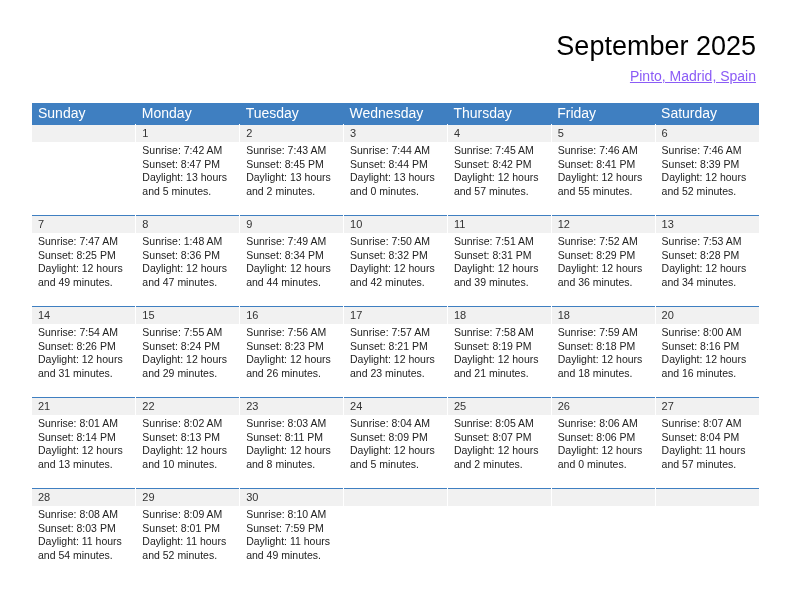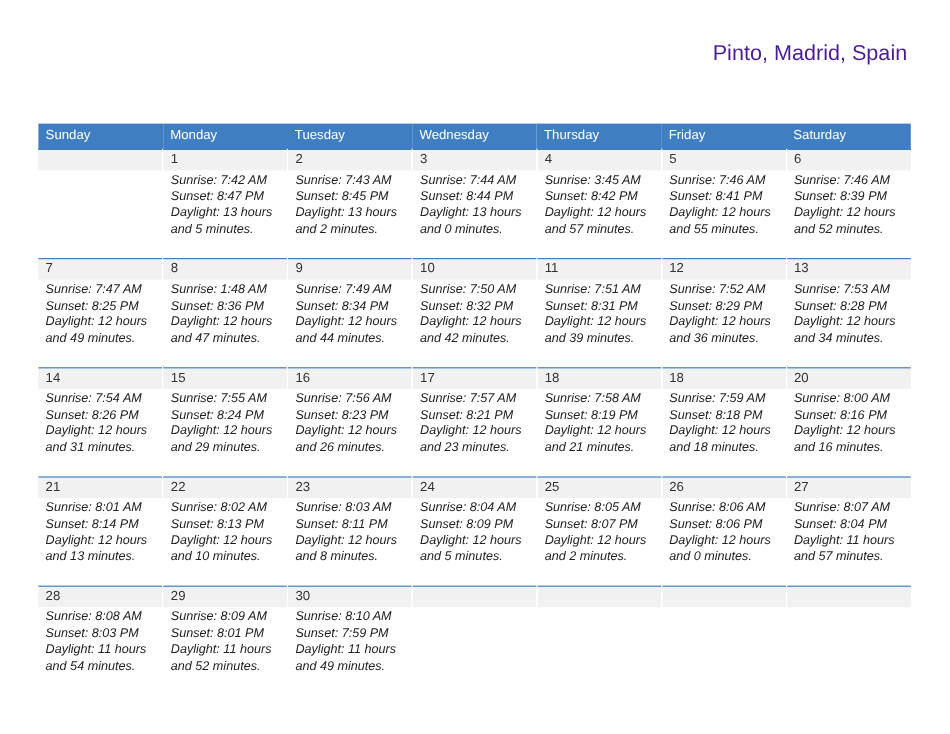--- a/index.html
+++ b/index.html
@@ -70,41 +70,42 @@
     text-align: right;
   }
   .cal-title {
     font-size: 27px;
     color: #000000;
     line-height: 32px;
     white-space: nowrap;
   }
   .cal-subtitle {
     margin-top: 6px;
-    font-size: 18px;
-    color: #4c1d95;
+    font-size: 14px;
+    color: #8b5cf6;
     line-height: 17px;
     white-space: nowrap;
+    text-decoration: underline;
   }
 
   
   .calendar {
     position: absolute;
     left: 32px;
     top: 103px;
     width: 727px;
     border-collapse: collapse;
     table-layout: fixed;
   }
   .calendar col { width: 103.85px; }
 
   thead th {
     background: #3f7fc1;
     color: #ffffff;
-    font-size: 11px;
+    font-size: 14px;
     font-weight: normal;
     text-align: left;
     padding: 4px 0 4px 6px;
     height: 13px;
     line-height: 13px;
   }
 
   tbody td {
     vertical-align: top;
     padding: 0;
@@ -121,34 +122,34 @@
     line-height: 17px;
     padding-left: 6px;
     font-size: 11px;
     color: #333333;
   }
   .cell-body {
     padding: 2px 6px 0 6px;
     font-size: 10.5px;
     line-height: 13.6px;
     color: #222222;
-    font-style: italic;
   }
   .cell-body div { white-space: nowrap; }
   .cell-empty .daynum-band { color: transparent; }
 </style>
 </head>
 <body>
 
 <div class="page">
 
   <div class="header">
 
 
     <div class="title-block">
+      <div class="cal-title">September 2025</div>
       <div class="cal-subtitle">Pinto, Madrid, Spain</div>
     </div>
 
   </div>
 
   <table class="calendar">
     <colgroup>
       <col>
         <col>
         <col>
@@ -196,21 +197,21 @@
             <div class="cell-body">
               <div>Sunrise: 7:44 AM</div>
               <div>Sunset: 8:44 PM</div>
               <div>Daylight: 13 hours</div>
               <div>and 0 minutes.</div>
             </div>
           </td>
           <td>
             <div class="daynum-band">4</div>
             <div class="cell-body">
-              <div>Sunrise: 3:45 AM</div>
+              <div>Sunrise: 7:45 AM</div>
               <div>Sunset: 8:42 PM</div>
               <div>Daylight: 12 hours</div>
               <div>and 57 minutes.</div>
             </div>
           </td>
           <td>
             <div class="daynum-band">5</div>
             <div class="cell-body">
               <div>Sunrise: 7:46 AM</div>
               <div>Sunset: 8:41 PM</div>

